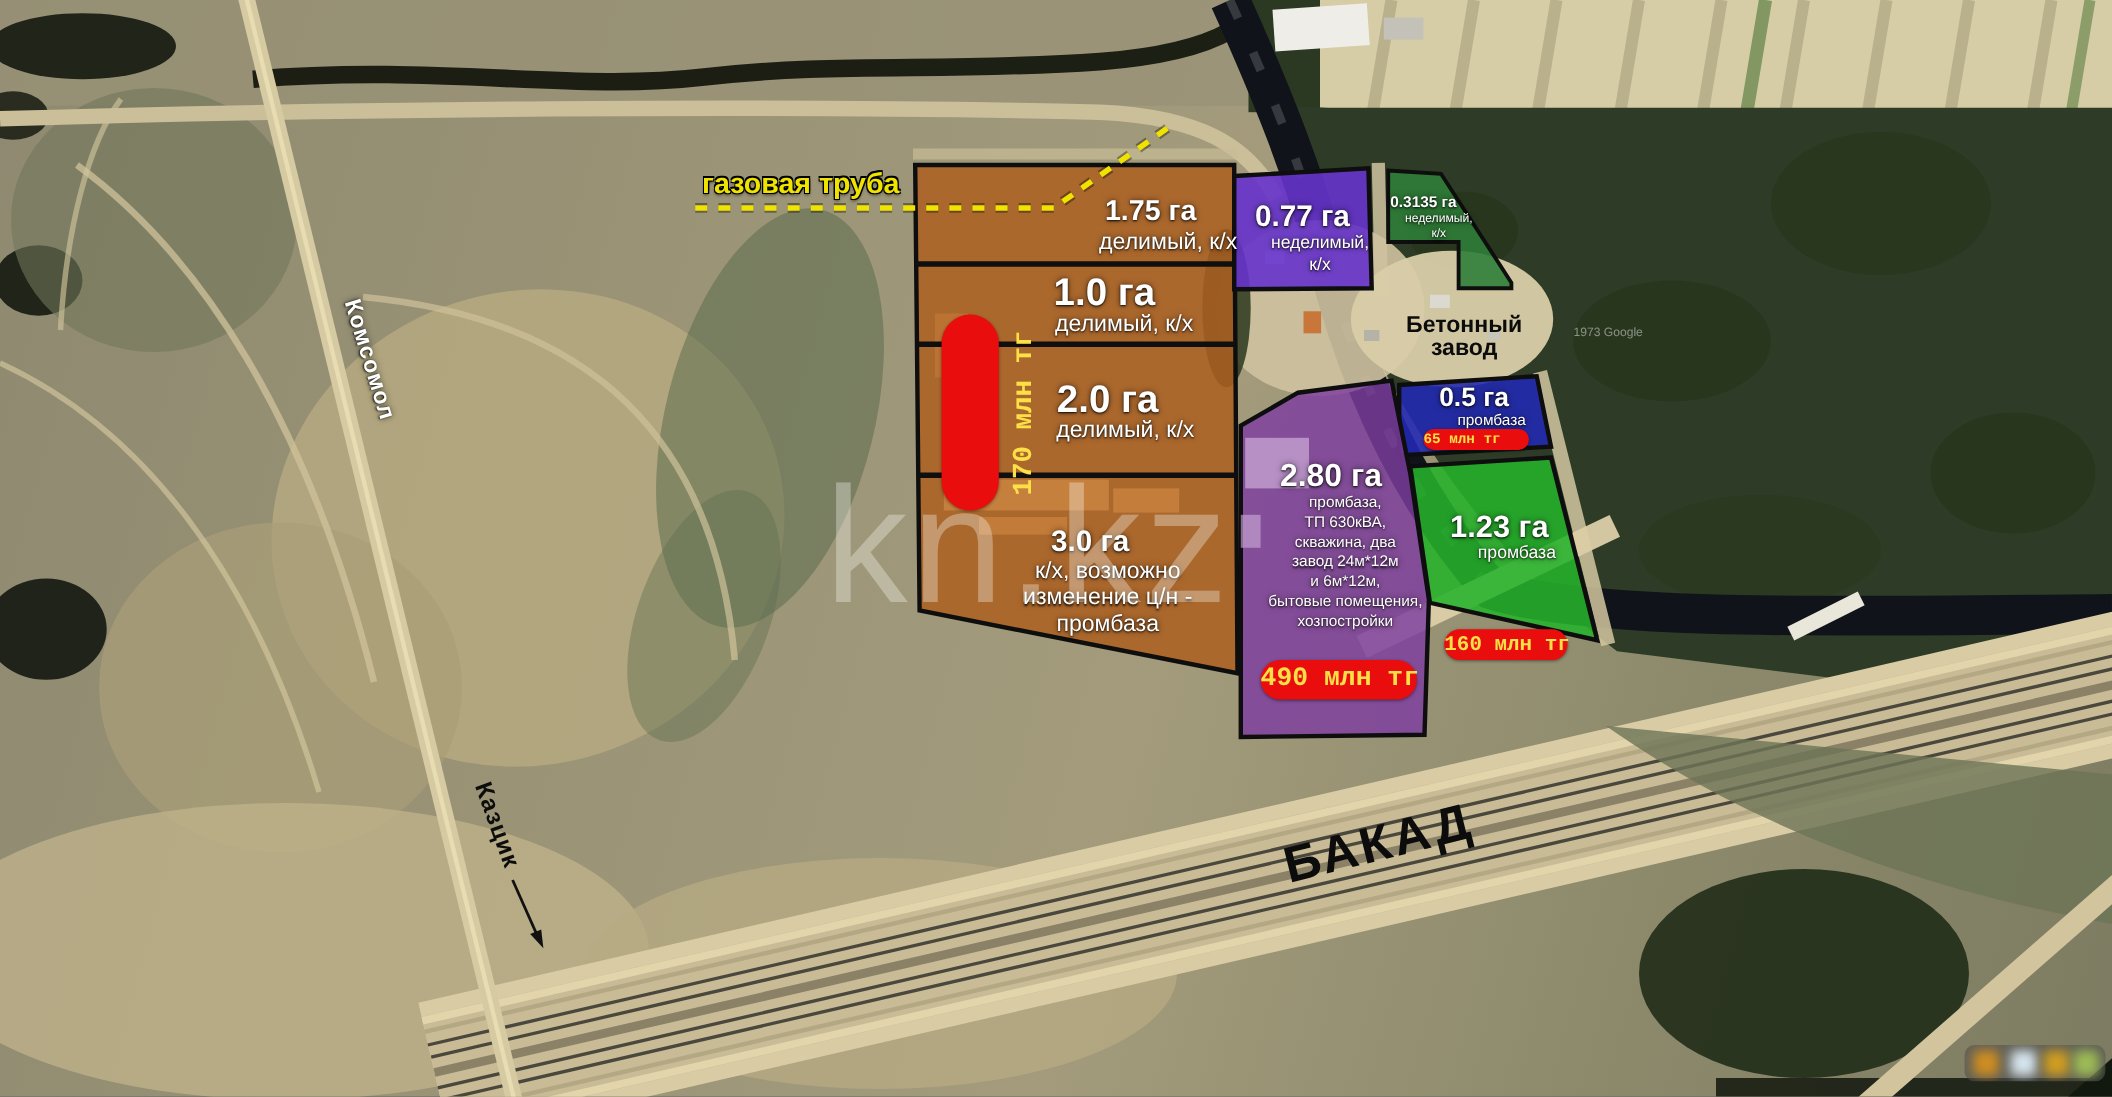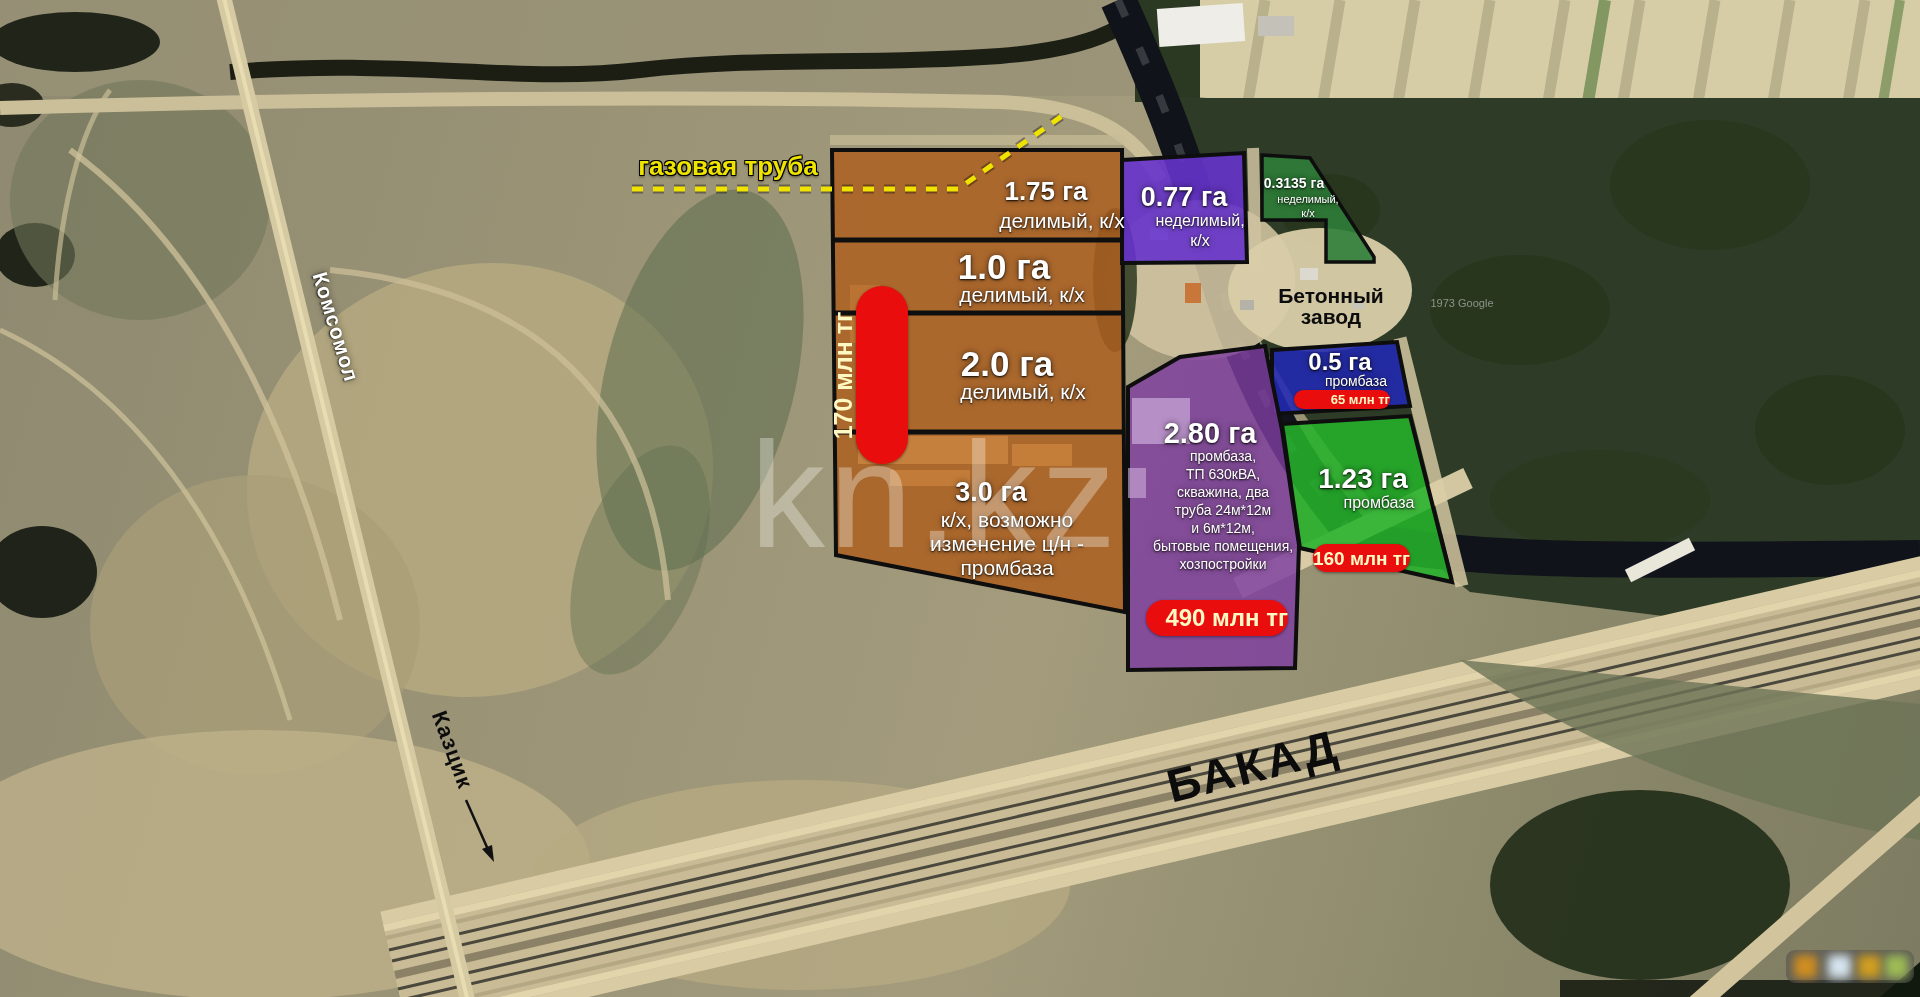--- a/index.html
+++ b/index.html
@@ -10,23 +10,23 @@
   .labels{position:absolute;inset:0;pointer-events:none;}
   .t{position:absolute;transform:translate(-50%,-50%);white-space:nowrap;text-align:center;
      color:#fff;font-weight:700;line-height:1;
      text-shadow:0 1px 2px rgba(0,0,0,.9),0 0 6px rgba(0,0,0,.55);}
   .d{font-weight:400;padding-left:32px;}
   .blk{color:#0c0c0c;text-shadow:none;}
   .gas{color:#efe400;font-weight:700;
        text-shadow:1px 1px 0 #000,-1px 1px 0 #000,1px -1px 0 #000,-1px -1px 0 #000,0 2px 3px rgba(0,0,0,.6);}
   .wm{color:rgba(248,248,244,.34);font-weight:500;letter-spacing:4px;text-shadow:none;}
   .attr{color:rgba(235,235,235,.5);font-weight:400;text-shadow:none;}
-  .pill{position:absolute;background:#e90d0d;border-radius:999px;color:#fef9c3;font-weight:700;
-        display:flex;align-items:center;justify-content:flex-end;text-align:center;
-        box-shadow:0 1px 3px rgba(0,0,0,.45);}
+  .pill{position:absolute;background:#e90d0d;border-radius:999px;color:#fde047;font-weight:700;
+        display:flex;align-items:center;justify-content:flex-start;text-align:center;
+        box-shadow:0 1px 3px rgba(0,0,0,.45);font-family:Liberation Mono, monospace;}
   .pill span{display:block;white-space:nowrap;line-height:1;}
   .pill-v span{transform:rotate(-90deg);}
   .logo-blur{position:absolute;left:1786px;top:950px;width:128px;height:33px;border-radius:9px;
              background:rgba(72,72,78,.55);overflow:hidden;}
   .logo-blur i{position:absolute;top:5px;width:23px;height:23px;border-radius:4px;filter:blur(5px);display:block;}
 </style>
 </head>
 <body>
 
 <div class="scene">
@@ -217,31 +217,31 @@
     <div class="t" style="left:1340px;top:362px;font-size:24px">0.5 га</div>
     <div class="t d" style="left:1340px;top:381px;font-size:14px">промбаза</div>
     <div class="pill" style="left:1294px;top:390px;width:96px;height:19px;font-size:13px">
       <span>65 млн тг</span>
     </div>
 
     <div class="t" style="left:1210px;top:433px;font-size:29px">2.80 га</div>
     <div class="t d" style="left:1207px;top:456px;font-size:14px">промбаза,</div>
     <div class="t d" style="left:1207px;top:474px;font-size:14px">ТП 630кВА,</div>
     <div class="t d" style="left:1207px;top:492px;font-size:14px">скважина, два</div>
-    <div class="t d" style="left:1207px;top:510px;font-size:14px">труба 24м*12м</div>
+    <div class="t d" style="left:1207px;top:510px;font-size:14px">завод 24м*12м</div>
     <div class="t d" style="left:1207px;top:528px;font-size:14px">и 6м*12м,</div>
     <div class="t d" style="left:1207px;top:546px;font-size:14px">бытовые помещения,</div>
     <div class="t d" style="left:1207px;top:564px;font-size:14px">хозпостройки</div>
     <div class="pill" style="left:1146px;top:600px;width:142px;height:36px;font-size:24px">
       <span>490 млн тг</span>
     </div>
 
     <div class="t" style="left:1363px;top:479px;font-size:28px">1.23 га</div>
     <div class="t d" style="left:1363px;top:503px;font-size:16px">промбаза</div>
-    <div class="pill" style="left:1313px;top:544px;width:97px;height:28px;font-size:19px">
+    <div class="pill" style="left:1313px;top:572px;width:112px;height:28px;font-size:19px">
       <span>160 млн тг</span>
     </div>
 
     <div class="t" style="left:336px;top:327px;font-size:21px;transform:translate(-50%,-50%) rotate(73deg);letter-spacing:1px">Комсомол</div>
     <div class="t blk" style="left:452px;top:750px;font-size:22px;transform:translate(-50%,-50%) rotate(70deg);letter-spacing:1px">Казцик</div>
     <div class="t blk" style="left:1253px;top:766px;font-size:46px;font-weight:800;letter-spacing:3px;transform:translate(-50%,-50%) rotate(-14deg)">БАКАД</div>
 
     <div class="t wm" style="left:935px;top:495px;font-size:150px">kn.kz</div>
     <div class="t attr" style="left:1462px;top:303px;font-size:11px">1973 Google</div>
   </div>

